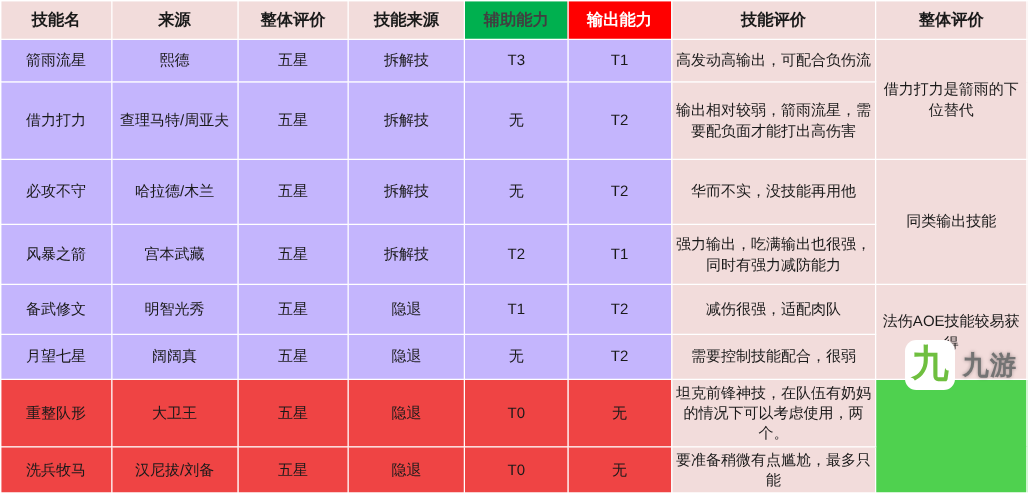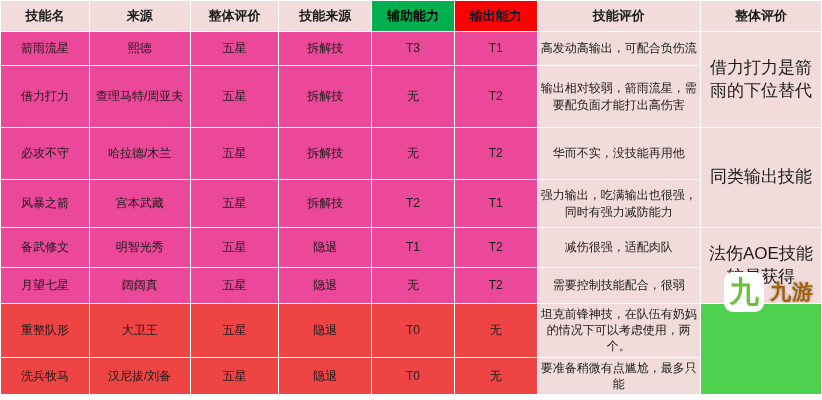--- a/index.html
+++ b/index.html
@@ -37,42 +37,42 @@
   
   tr.head th {
     background: #f2dcdb;
     font-weight: bold;
     font-size: 13px;
     height: 26px;
     color: #1a1a1a;
   }
   tr.head th.green {
     background: #00b04f;
-    color: #000000;
+    color: #404040;
   }
   tr.head th.red {
     background: #ff0000;
-    color: #0f172a;
+    color: #ffffff;
     margin-top: 48px;
   }
   
   td.pink {
-    background: #ec4899;
+    background: #c4b5fd;
   }
   td.green {
     background: #ef4444;
   }
   td.eval {
     background: #f2dcdb;
     text-align: center;
     font-size: 12px;
   }
   td.overall {
     background: #f2dcdb;
-    font-size: 17px;
+    font-size: 12px;
   }
   td.overall-green {
     background: #4fd14f;
     font-size: 12px;
   }
   .col1 { width: 88px; }
   .col2 { width: 100px; }
   .col3 { width: 88px; }
   .col4 { width: 92px; }
   .col5 { width: 82px; }
@@ -99,21 +99,21 @@
     display: flex;
     align-items: center;
     justify-content: center;
     color: #6fbf3f;
     font-size: 30px;
     font-weight: bold;
     line-height: 1;
     font-family: "Liberation Serif", serif;
   }
   #watermark .wtext {
-    color: #a16207;
+    color: #737373;
     font-size: 21px;
     font-weight: bold;
     text-shadow: 0 0 3px rgba(0,0,0,0.35);
     letter-spacing: 1px;
   }
 </style>
 </head>
 <body>
 
 <div id="sheet">

